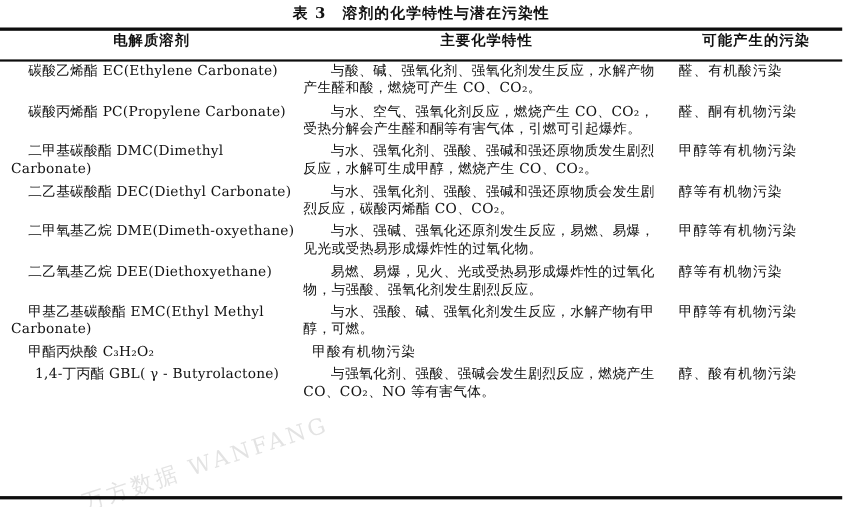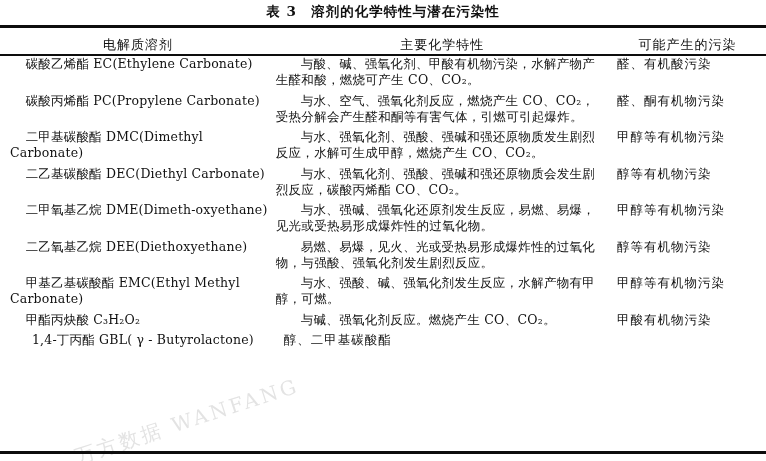--- a/index.html
+++ b/index.html
@@ -18,23 +18,24 @@
     font-weight: bold;
     font-size: 13.5px;
     padding-top: 3px;
     letter-spacing: 1px;
   }
   .rule-top    { border-top: 3px solid #0d0d0d; margin-top: 4px; }
   .rule-mid    { border-top: 2px solid #0d0d0d; }
   .rule-bottom { border-top: 3px solid #0d0d0d; position:absolute; left:0; right:0; top:451px; }
   .thead {
     display: flex;
-    align-items: flex-end;
+    align-items: flex-start;
     height: 26px;
     font-size: 13px;
+    font-weight: bold;
   }
   .thead .h1, .thead .h2, .thead .h3 { text-align: center; letter-spacing: 1px; }
   .h1 { width: 36%; }
   .h2 { width: 43.5%; }
   .h3 { width: 20.5%; }
   .tbody { font-size: 12.5px; line-height: 1.28; padding-top: 0; }
   .trow { display: flex; margin-bottom: 4.5px; }
   .c1 { width: 36%;   padding-left: 10px; box-sizing: border-box; text-indent: 1.25em; letter-spacing: 0.2px; }
   .c2 { width: 43.5%; padding-right: 6px; box-sizing: border-box; text-indent: 2em; letter-spacing: 0.3px; }
   .c3 { width: 20.5%; padding-left: 8px;  box-sizing: border-box; letter-spacing: 1px; }
@@ -65,21 +66,21 @@
     <div class="h2">主要化学特性</div>
     <div class="h3">可能产生的污染</div>
   </div>
 
   <div class="rule-mid"></div>
 
   <div class="tbody">
 
     <div class="trow">
       <div class="c1">碳酸乙烯酯 EC(Ethylene Carbonate)</div>
-      <div class="c2">与酸、碱、强氧化剂、甲酸有机物污染，水解产物产生醛和酸，燃烧可产生 CO、CO₂。</div>
+      <div class="c2">与酸、碱、强氧化剂、强氧化剂发生反应，水解产物产生醛和酸，燃烧可产生 CO、CO₂。</div>
       <div class="c3">醛、有机酸污染</div>
     </div>
 
     <div class="trow">
       <div class="c1">碳酸丙烯酯 PC(Propylene Carbonate)</div>
       <div class="c2">与水、空气、强氧化剂反应，燃烧产生 CO、CO₂，受热分解会产生醛和酮等有害气体，引燃可引起爆炸。</div>
       <div class="c3">醛、酮有机物污染</div>
     </div>
 
     <div class="trow">
@@ -108,27 +109,27 @@
 
     <div class="trow">
       <div class="c1">甲基乙基碳酸酯 EMC(Ethyl Methyl Carbonate)</div>
       <div class="c2">与水、强酸、碱、强氧化剂发生反应，水解产物有甲醇，可燃。</div>
       <div class="c3">甲醇等有机物污染</div>
     </div>
 
 
     <div class="trow">
       <div class="c1">甲酯丙炔酸 C₃H₂O₂</div>
-      <div class="c2">与碱、强氧化剂反应。燃烧产生 CO、CO₂。</div>
       <div class="c3">甲酸有机物污染</div>
     </div>
 
     <div class="trow">
       <div class="c1">1,4-丁丙酯 GBL( γ - Butyrolactone)</div>
-      <div class="c3">醇、二甲基碳酸酯</div>
+      <div class="c2">与强氧化剂、强酸、强碱会发生剧烈反应，燃烧产生 CO、CO₂、NO 等有害气体。</div>
+      <div class="c3">醇、酸有机物污染</div>
     </div>
 
   </div>
 
   <div class="watermark">万方数据 WANFANG</div>
 
   <div class="rule-bottom"></div>
 
 </div>
 

